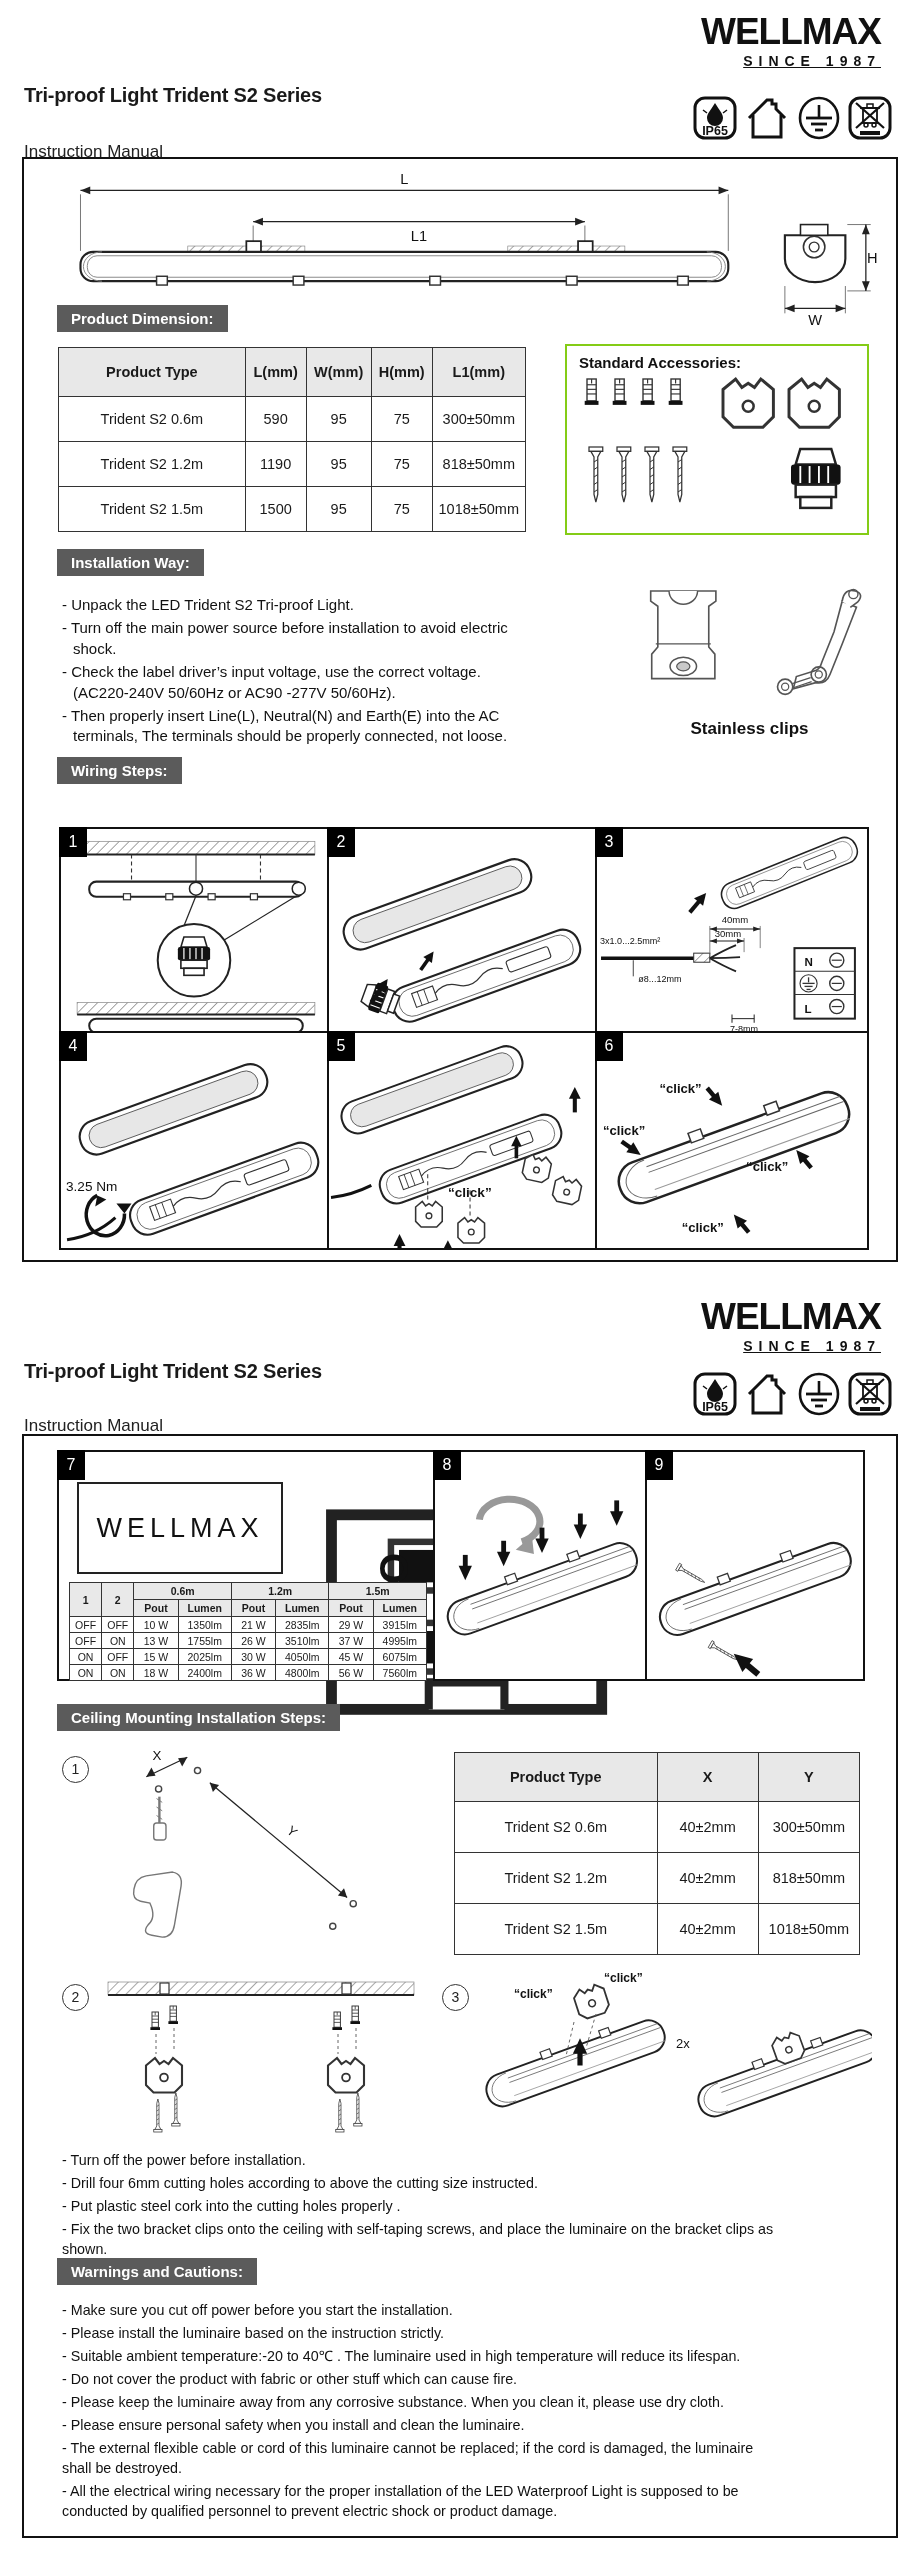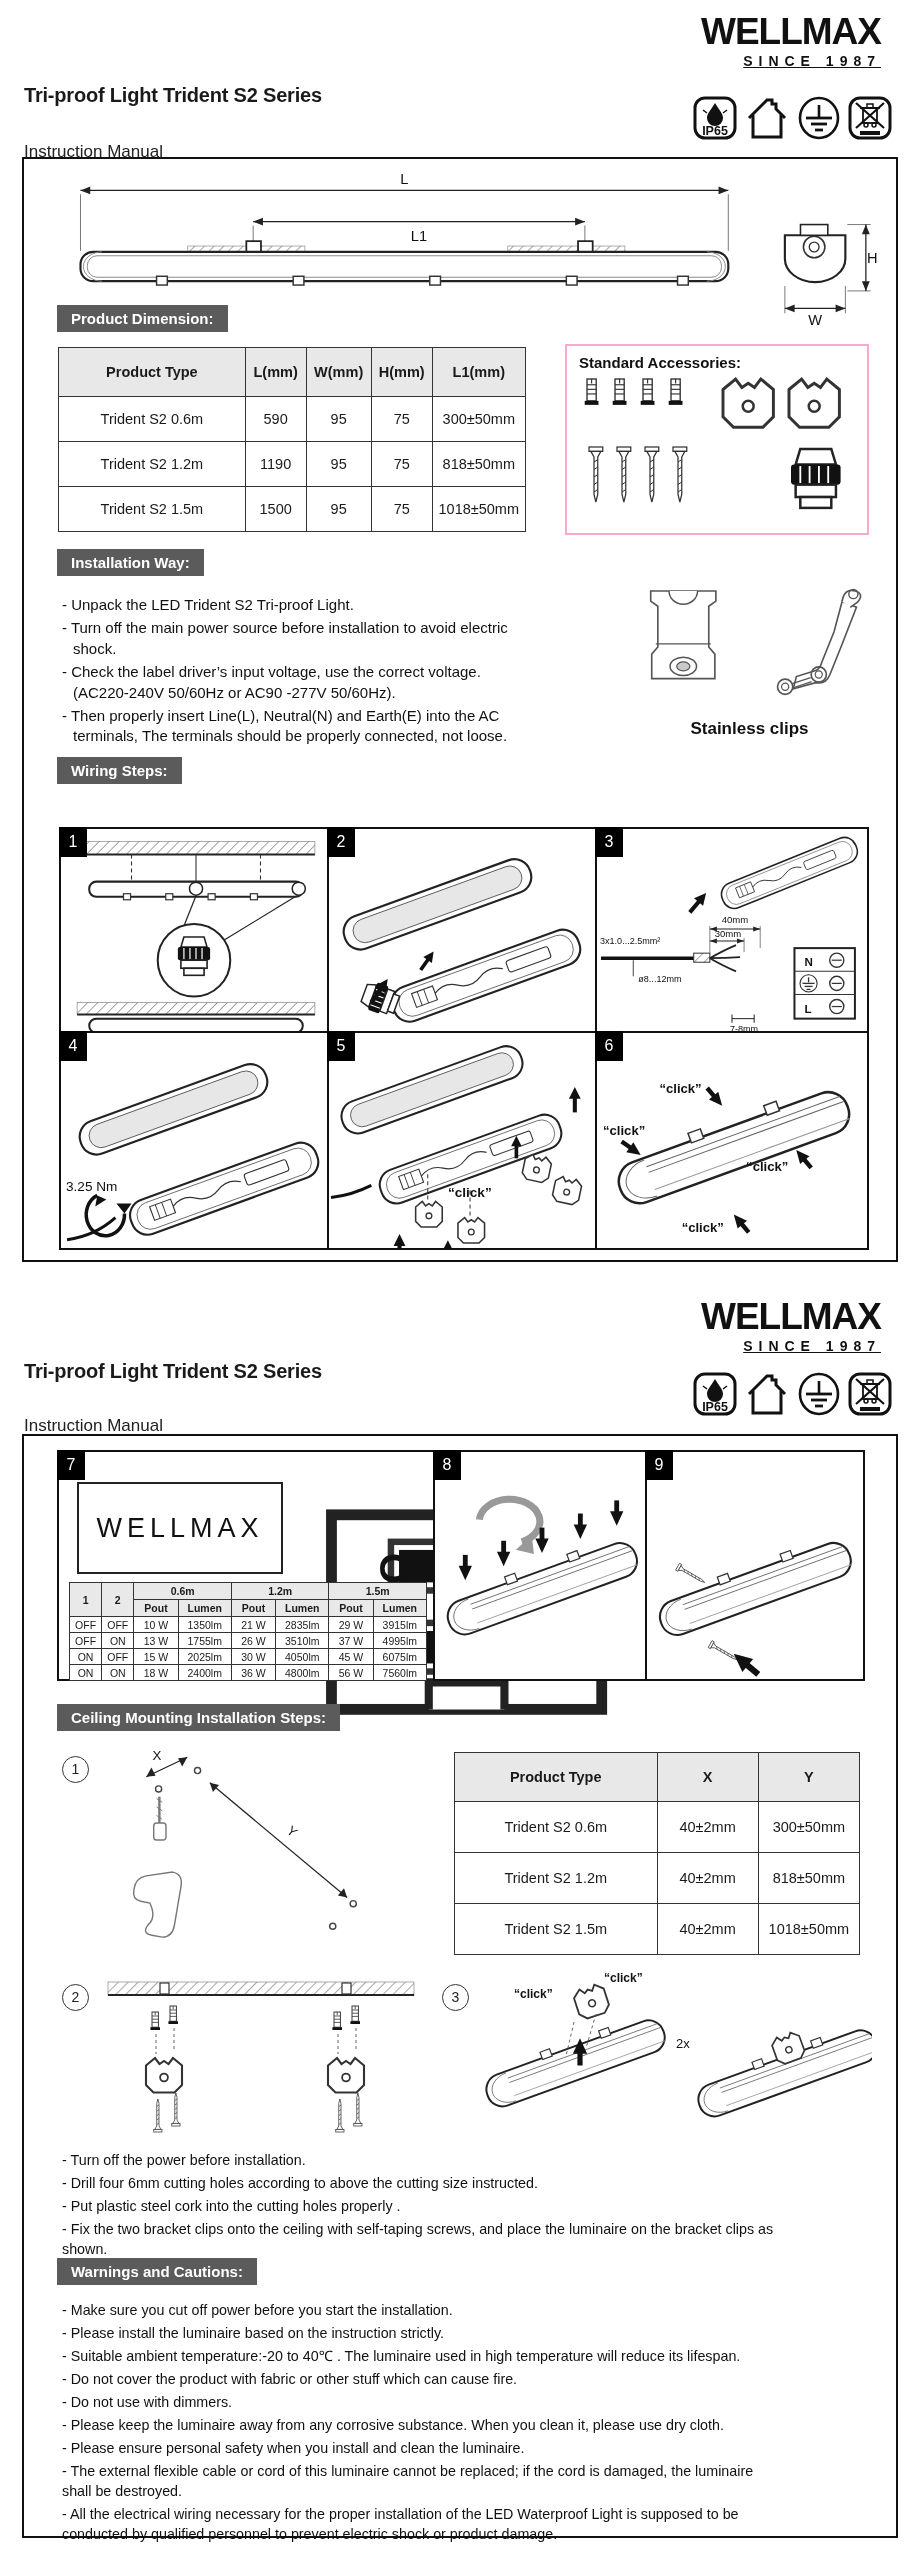--- a/index.html
+++ b/index.html
@@ -31,21 +31,21 @@
   .panel{position:absolute;border:2px solid #111;background:#fff;}
   .pnum{position:absolute;top:-2px;left:-2px;width:28px;height:30px;background:#000;color:#fff;
         font-size:16px;display:flex;align-items:center;justify-content:center;z-index:3;}
   .panel svg{display:block;width:100%;height:100%;}
   
   .blist div{white-space:pre-line;margin-bottom:3px;}
   .b15{font-size:15px;line-height:1.36;color:#111;}
   .b14{font-size:14.3px;line-height:1.4;color:#111;}
   .hang div{padding-left:11px;text-indent:-11px;}
   
-  .accbox{position:absolute;border:2px solid #f9a8d4;background:#fff;}
+  .accbox{position:absolute;border:2px solid #84cc16;background:#fff;}
   .acctitle{font-size:15px;font-weight:bold;margin:8px 0 0 12px;}
   .caption{font-size:17px;font-weight:bold;text-align:center;}
   .driverbox{position:absolute;border:2px solid #222;display:flex;align-items:center;justify-content:center;
              font-size:27px;letter-spacing:5px;color:#111;background:#fff;}
   .stepnum{position:absolute;width:25px;height:25px;border:1.6px solid #333;border-radius:50%;
            text-align:center;line-height:24px;font-size:14px;color:#222;background:#fff;}
   svg text{font-family:"Liberation Sans",sans-serif;}
 </style>
 </head>
 <body>
@@ -691,21 +691,20 @@
 shown.</div>
     </div>
 
     <div class="shead" style="left:33px;top:822px;">Warnings and Cautions:</div>
 
     <div class="abs blist b14" style="left:38px;top:864px;width:830px;">
       <div>- Make sure you cut off power before you start the installation.</div>
       <div>- Please install the luminaire based on the instruction strictly.</div>
       <div>- Suitable ambient temperature:-20 to 40℃ . The luminaire used in high temperature will reduce its lifespan.</div>
       <div>- Do not cover the product with fabric or other stuff which can cause fire.</div>
-      <div>- Do not use with dimmers.</div>
       <div>- Please keep the luminaire away from any corrosive substance. When you clean it, please use dry cloth.</div>
       <div>- Please ensure personal safety when you install and clean the luminaire.</div>
       <div>- The external flexible cable or cord of this luminaire cannot be replaced; if the cord is damaged, the luminaire
 shall be destroyed.</div>
       <div>- All the electrical wiring necessary for the proper installation of the LED Waterproof Light is supposed to be
 conducted by qualified personnel to prevent electric shock or product damage.</div>
     </div>
 
   </div>
 </div>

